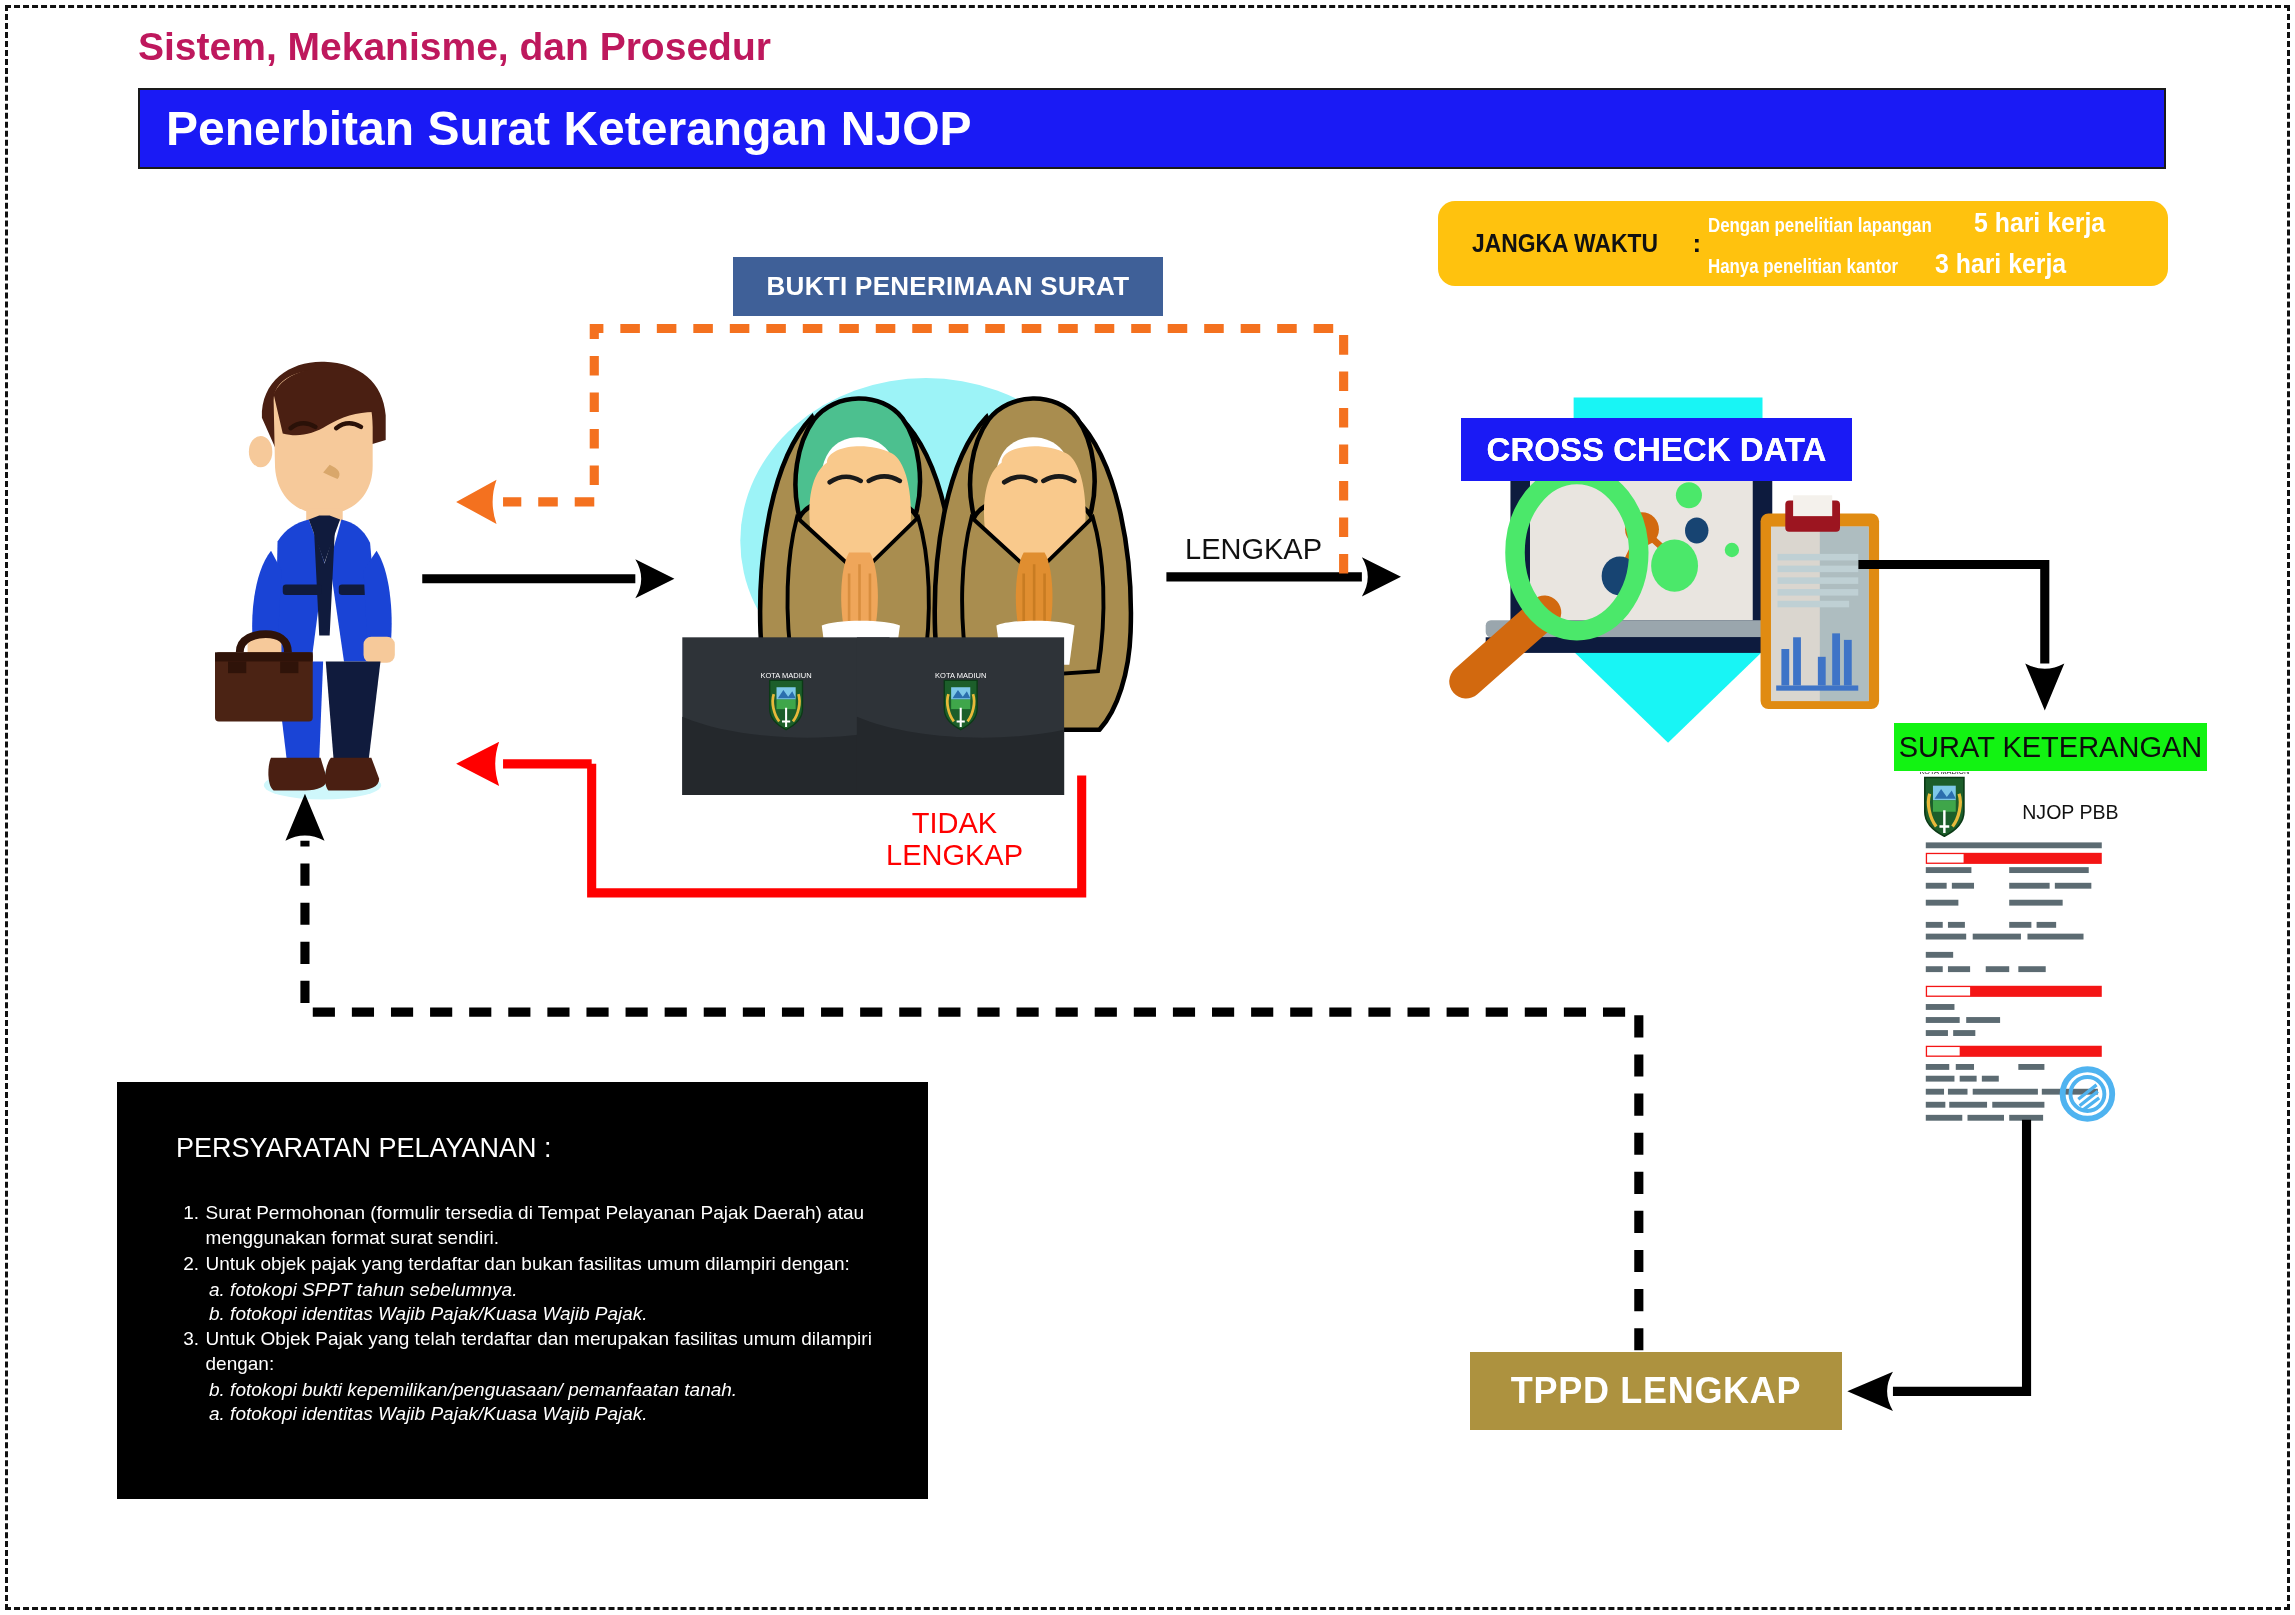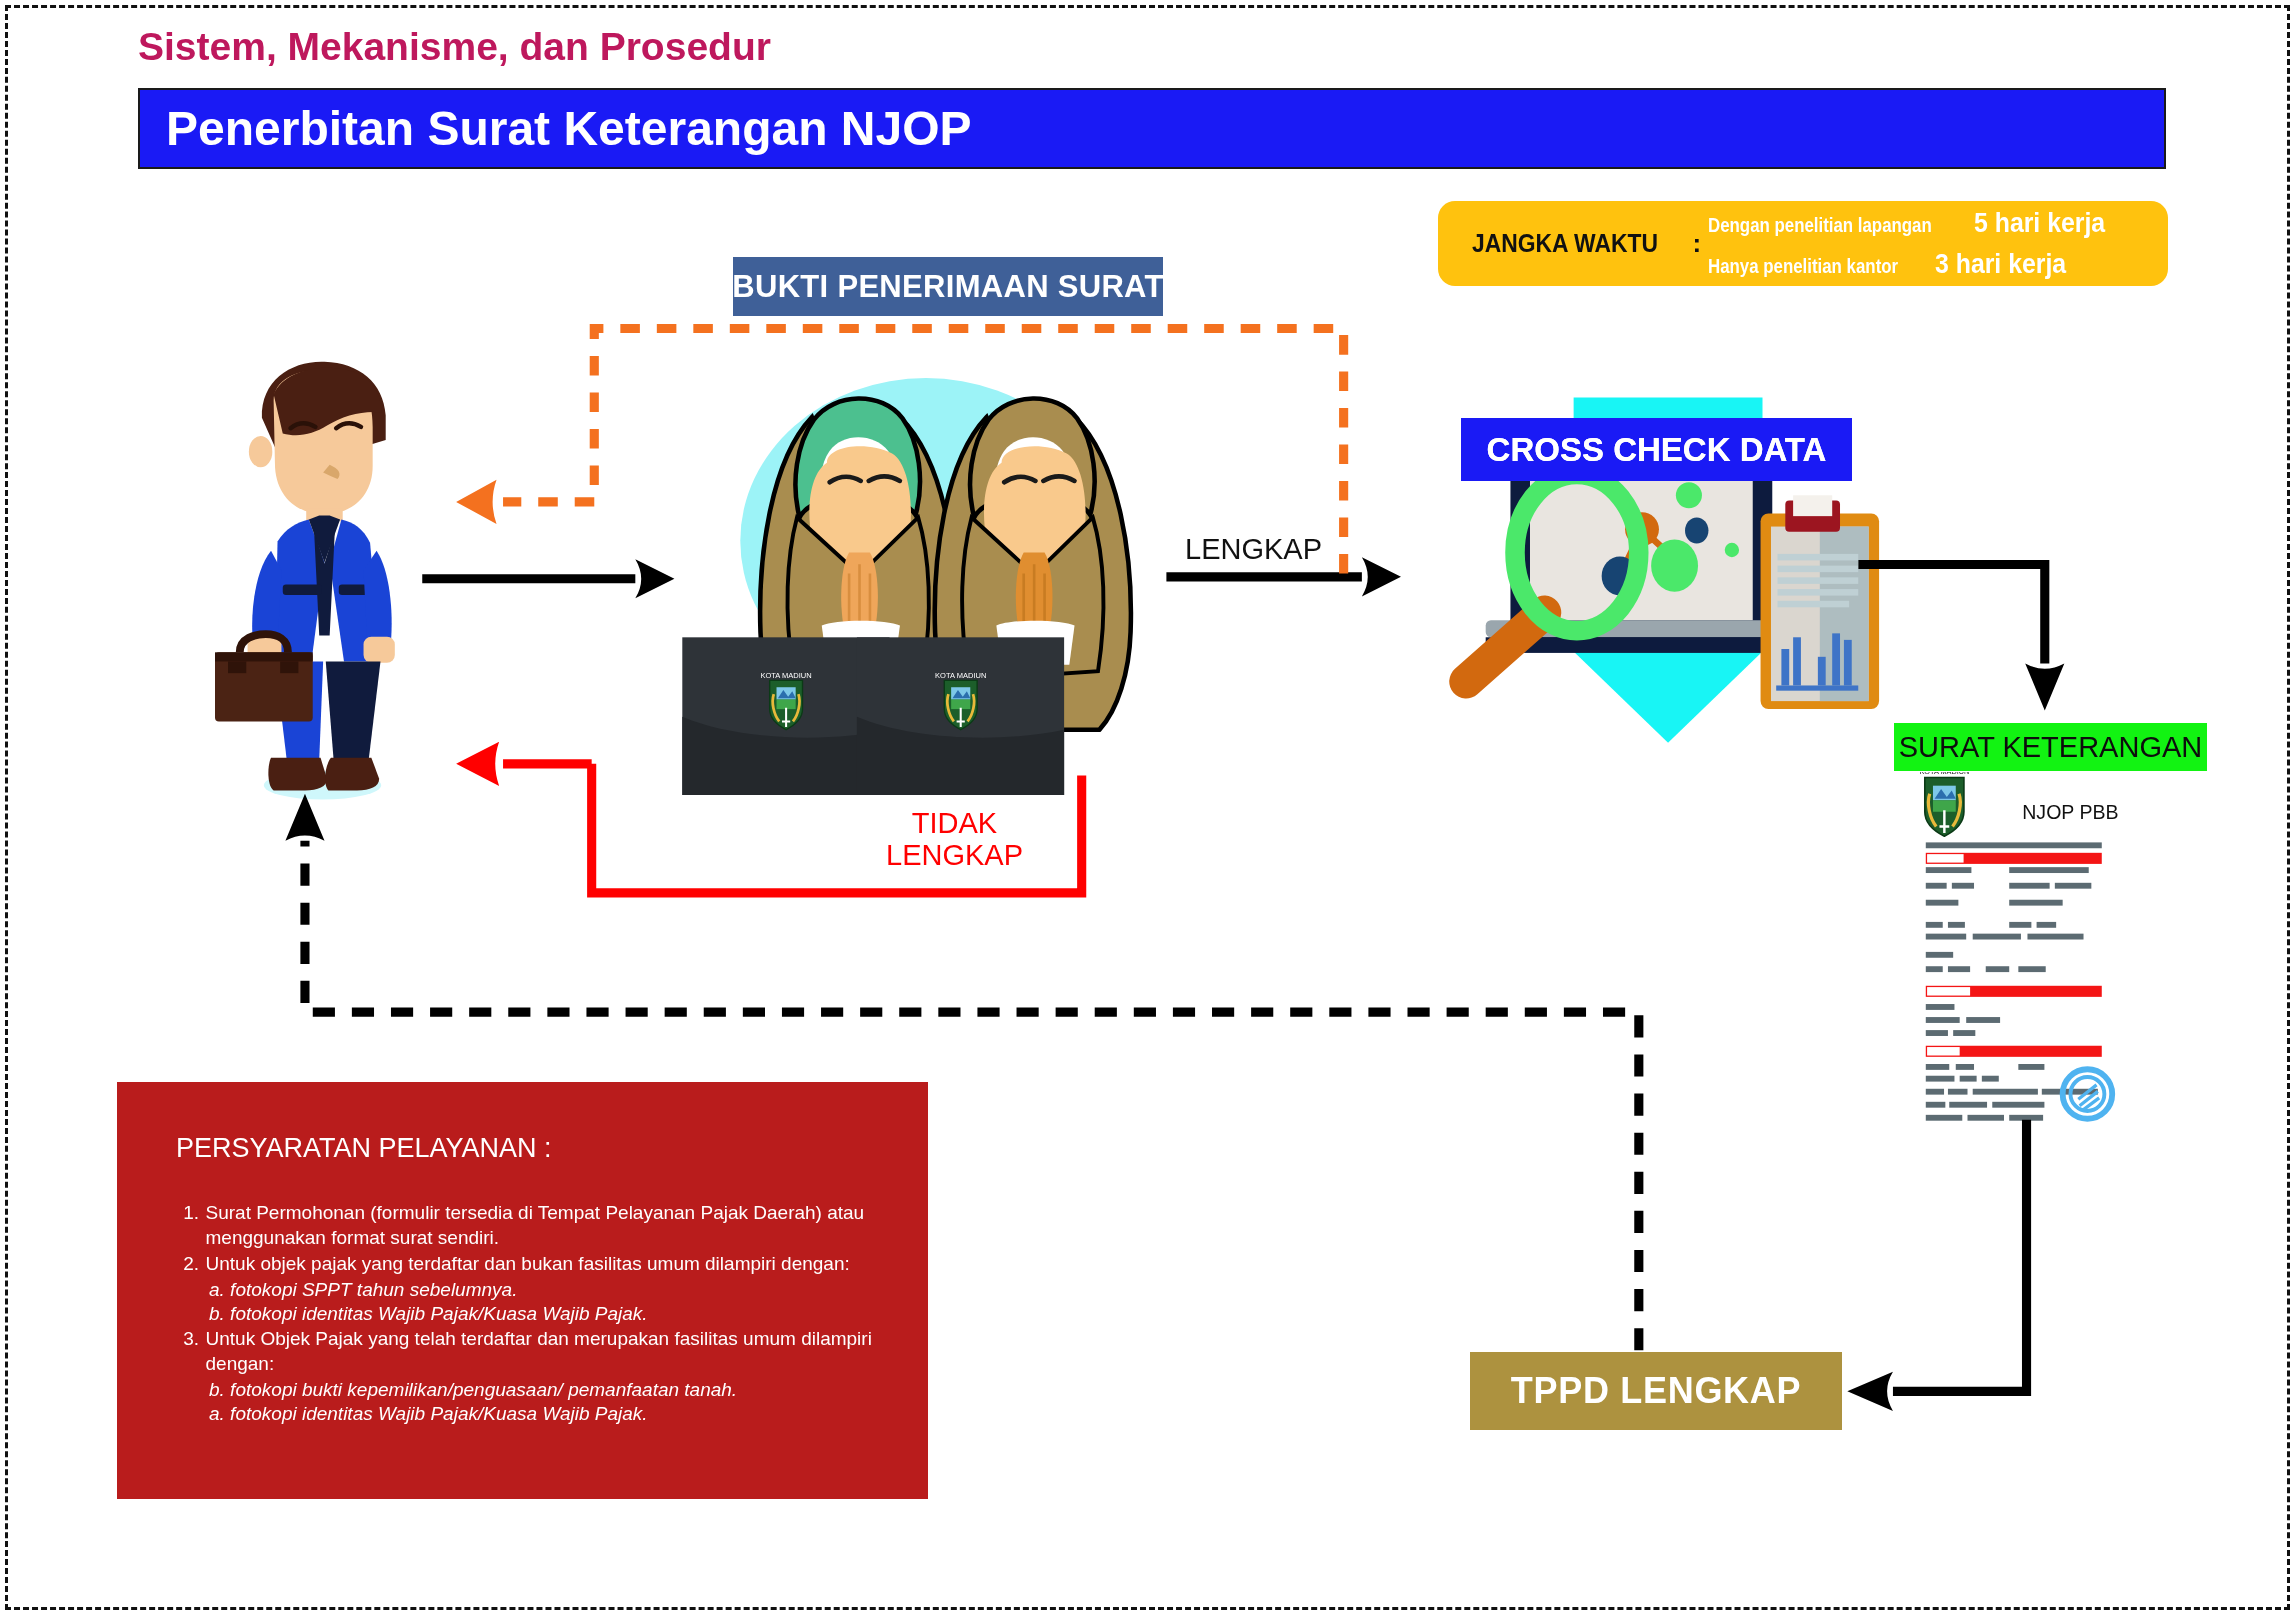--- a/index.html
+++ b/index.html
@@ -24,39 +24,39 @@
                 transform:scaleX(.88);transform-origin:left center;}
   .jangka-colon{font-size:26px;font-weight:700;color:#111;margin:0 6.5px 0 9px;}
   .jangka-lines{display:flex;flex-direction:column;justify-content:center;gap:10px;}
   .jline{color:#fff;white-space:nowrap;display:flex;align-items:baseline;}
   .jline .small{font-size:19.6px;font-weight:700;transform:scaleX(.86);transform-origin:left center;}
   .jline .big{font-size:27px;font-weight:700;margin-left:6.5px;transform:scaleX(.92);transform-origin:left center;}
 
   
   .badge-bukti{position:absolute;left:733px;top:257px;width:430px;height:59px;background:#3F6098;
                display:flex;align-items:center;justify-content:center;}
-  .badge-bukti span{color:#fff;font-size:31px;font-weight:700;letter-spacing:0.3px;white-space:nowrap;}
+  .badge-bukti span{color:#fff;font-size:26px;font-weight:700;letter-spacing:0.3px;white-space:nowrap;}
 
   .badge-cross{position:absolute;left:1461px;top:418px;width:391px;height:63px;background:#1a1af5;z-index:3;}
   .badge-cross span{position:absolute;left:0;top:0;width:100%;height:100%;display:flex;align-items:center;
                     justify-content:center;color:#fff;font-size:33px;font-weight:700;white-space:nowrap;}
   .cross-text-over{position:absolute;left:1461px;top:418px;width:391px;height:63px;z-index:8;
                    display:flex;align-items:center;justify-content:center;pointer-events:none;}
   .cross-text-over span{color:#fff;font-size:33px;font-weight:700;white-space:nowrap;}
 
   .badge-surat{position:absolute;left:1894px;top:723px;width:313px;height:48px;background:#12F312;
                display:flex;align-items:center;justify-content:center;text-align:right;}
   .badge-surat span{color:#0d0d0d;font-size:29px;font-weight:400;white-space:nowrap;}
 
   .box-tppd{position:absolute;left:1470px;top:1352px;width:372px;height:78px;background:#AD923F;
             display:flex;align-items:center;justify-content:center;}
   .box-tppd span{color:#fff;font-size:36px;font-weight:700;letter-spacing:0.7px;white-space:nowrap;}
 
   
-  .persyaratan{position:absolute;left:117px;top:1082px;width:811px;height:417px;background:#b91c1c;
+  .persyaratan{position:absolute;left:117px;top:1082px;width:811px;height:417px;background:#000000;
                color:#fff;padding:0;box-sizing:border-box;}
   .persyaratan h3{margin:0;position:absolute;left:59px;top:51px;font-size:27px;font-weight:400;}
   .plist{position:absolute;left:57px;top:119px;right:26px;font-size:19px;line-height:1.30;}
   .plist .li{display:flex;margin-bottom:1.3px;}
   .plist .num{width:25px;flex:0 0 25px;text-align:right;margin-right:6.5px;}
   .plist .txt{flex:1;}
   .plist .sub{margin-left:35px;font-style:italic;}
 
   
   .man{position:absolute;left:215px;top:355px;width:215px;height:450px;}

